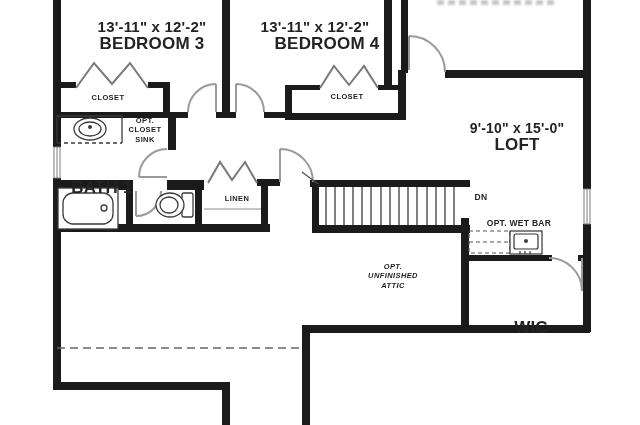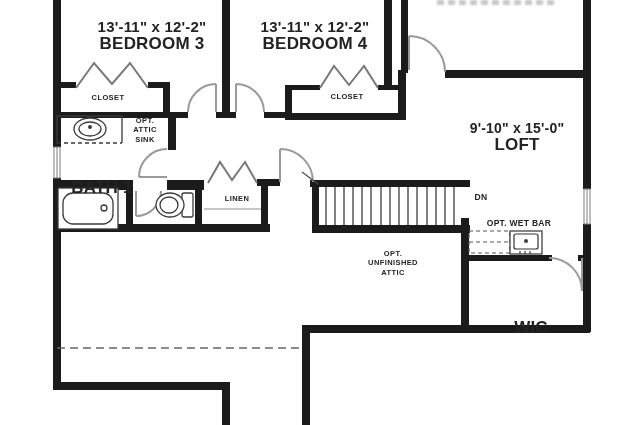--- a/index.html
+++ b/index.html
@@ -166,38 +166,38 @@
     <g stroke="#8a8a8a" stroke-width="1">
       <line x1="204" y1="209" x2="261" y2="209"></line>
     </g>
   </svg>
 
   <div class="smudge"></div>
 
   <div class="label lg" style="left:72px;top:2px;width:160px;">BEDROOM 3</div>
   <div class="label md" style="left:72px;top:19px;width:160px;">13'-11" x 12'-2"</div>
 
-  <div class="label lg" style="left:235px;top:2px;width:160px;">BEDROOM 4</div>
+  <div class="label lg" style="left:247px;top:2px;width:160px;">BEDROOM 4</div>
   <div class="label md" style="left:235px;top:19px;width:160px;">13'-11" x 12'-2"</div>
 
   <div class="label lg" style="left:447px;top:103px;width:140px;">LOFT</div>
   <div class="label sm" style="left:447px;top:121px;width:140px;">9'-10" x 15'-0"</div>
 
   <div class="label tiny" style="left:78px;top:93px;width:60px;">CLOSET</div>
   <div class="label tiny" style="left:317px;top:92px;width:60px;">CLOSET</div>
 
-  <div class="label tiny" style="left:124px;top:116px;width:42px;">OPT. ATTIC SINK</div>
+  <div class="label tiny" style="left:124px;top:116px;width:42px;">OPT. CLOSET SINK</div>
 
   <div class="label lg" style="left:62px;top:146px;width:80px;">BATH 1</div>
 
 
   <div class="label tiny" style="left:212px;top:194px;width:50px;">LINEN</div>
 
   <div class="label tiny2" style="left:468px;top:193px;width:26px;text-align:center;">DN</div>
 
   <div class="label tiny2" style="left:477px;top:219px;width:84px;">OPT. WET BAR</div>
 
 
-  <div class="label tiny" style="left:359px;top:249px;width:68px;">OPT. UNFINISHED ATTIC</div>
+  <div class="label tiny" style="left:359px;top:262px;width:68px;font-style:italic;">OPT. UNFINISHED ATTIC</div>
 
   <div class="label lg" style="left:500px;top:286px;width:62px;">WIC</div>
 
 </div>
 
 </body></html>

